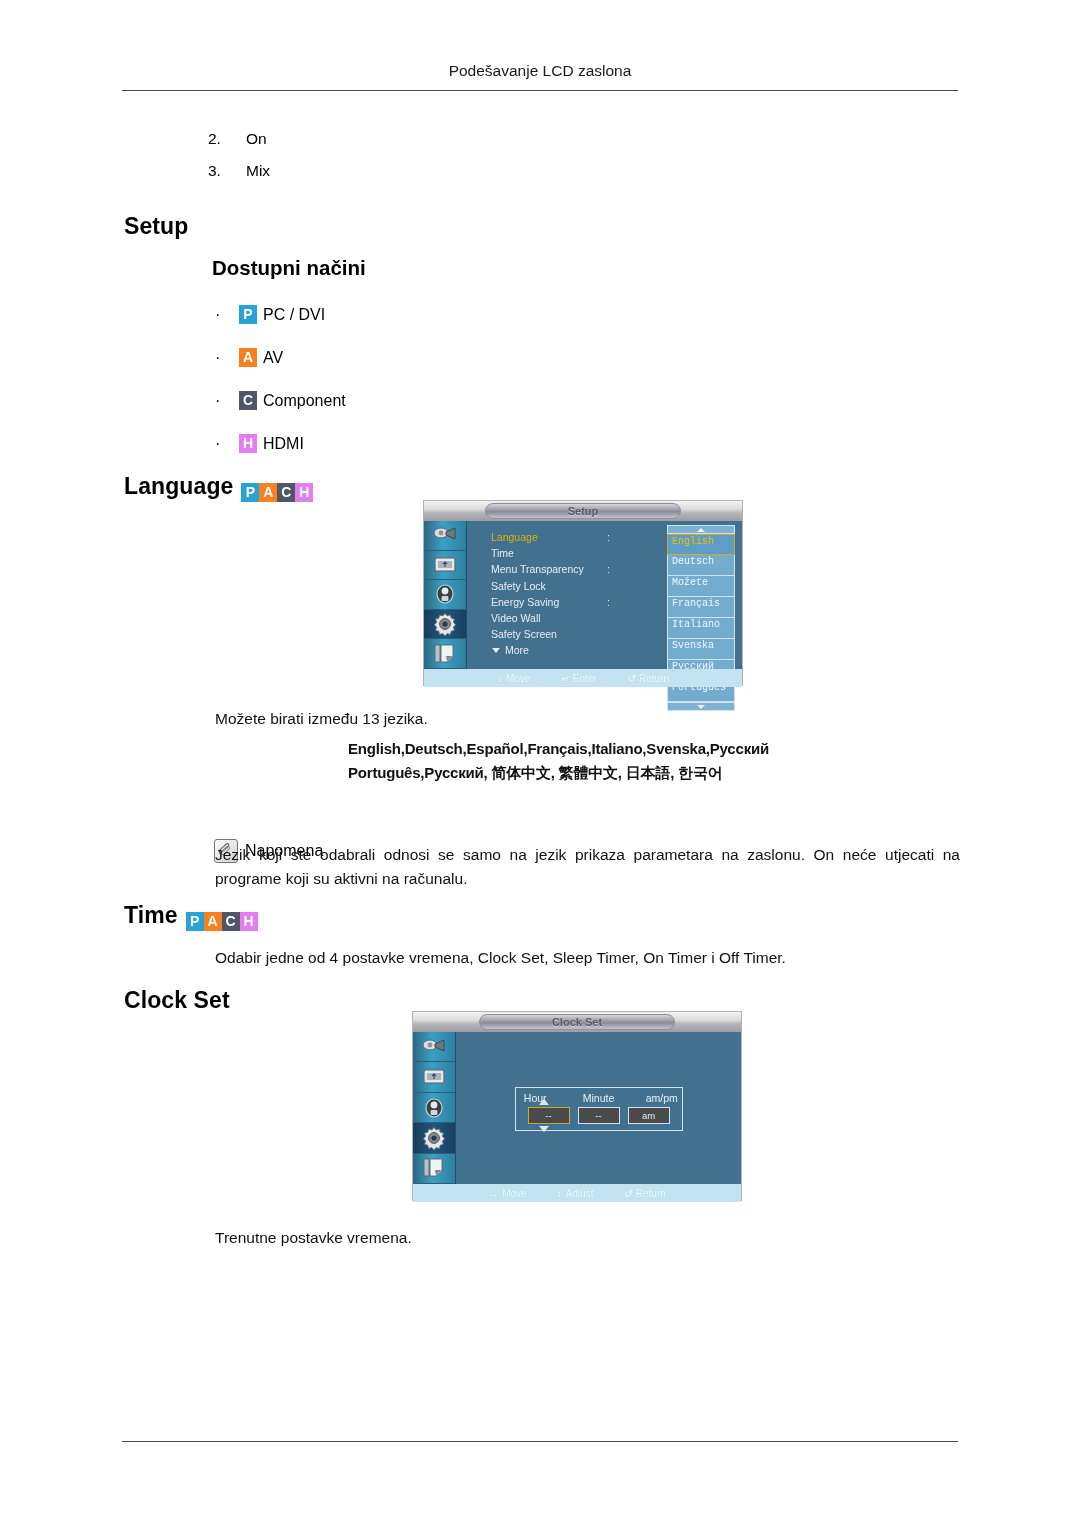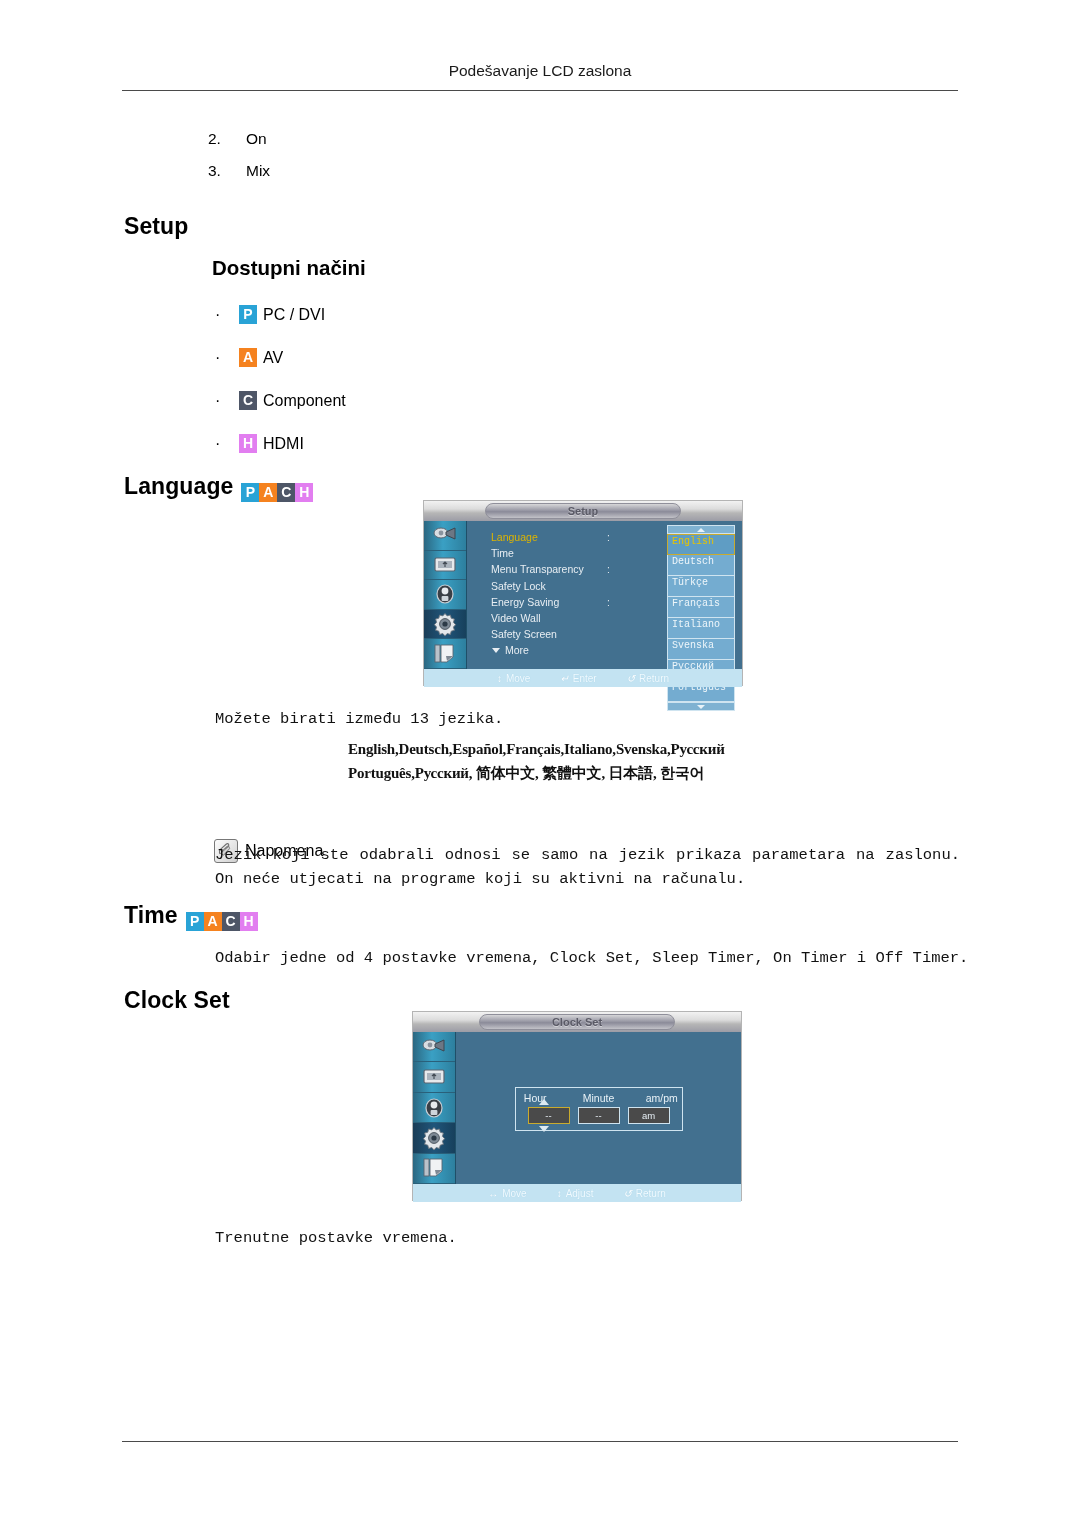--- a/index.html
+++ b/index.html
@@ -107,21 +107,20 @@
   }
   .modelist-row .badge { margin-right: 6px; }
 
   
   .para {
     position: absolute;
     left: 215px;
     font-size: 15.5px;
     line-height: 1.55;
     color: #111;
-    font-family: Liberation Mono, monospace;
   }
   .para-just { text-align: justify; }
 
   .langs {
     position: absolute;
     left: 348px;
     font-size: 15px;
     line-height: 1.6;
     font-weight: bold;
     color: #111;
@@ -452,21 +451,21 @@
         <div>:</div>
         <div>&nbsp;</div>
         <div>:</div>
         <div>&nbsp;</div>
         <div>:</div>
       </div>
       <div class="osd-dropdown">
         <div class="osd-dd-arrow up"></div>
         <div class="osd-dd-item sel">English</div>
         <div class="osd-dd-item">Deutsch</div>
-        <div class="osd-dd-item">Türkçe</div>
+        <div class="osd-dd-item">Možete</div>
         <div class="osd-dd-item">Français</div>
         <div class="osd-dd-item">Italiano</div>
         <div class="osd-dd-item">Svenska</div>
         <div class="osd-dd-item">Русский</div>
         <div class="osd-dd-item">Português</div>
         <div class="osd-dd-arrow down"></div>
       </div>
     </div>
   </div>
   <div class="osd-footer">
@@ -479,21 +478,21 @@
         <b style="font-weight:normal">Enter</b>
       </span>
     <span>
         <i class="gl">↺</i>
         <b style="font-weight:normal">Return</b>
       </span>
   </div>
 </div>
 
 <div class="para" style="top:707px;">Možete birati između 13 jezika.</div>
-<div class="langs" style="top:737px;font-family:Liberation Serif, serif;">
+<div class="langs" style="top:737px;">
   <div>English,Deutsch,Español,Français,Italiano,Svenska,Русский</div>
   <div>Português,Русский, 简体中文,  繁體中文, 日本語, 한국어</div>
 </div>
 
 <div class="note" style="top:839px;">
   <span class="note-icon">
     <svg width="17" height="17" viewBox="0 0 17 17">
       <path d="M4 13 C3 11 3.6 9 5.2 7.6 L10.4 3 C11.1 2.4 12 2.5 12.5 3.1 C13 3.8 12.9 4.6 12.2 5.2 L8.9 8" fill="none" stroke="#6f6f6f" stroke-width="1.1"></path>
       <path d="M6.4 13.6 C5.2 12.2 5.6 10.3 7 9.1 L11.8 4.9" fill="none" stroke="#8a8a8a" stroke-width="1.1"></path>
       <path d="M4.4 12.4 L12.8 5.2 L13.6 7.6 L7.6 14.2 Z" fill="#d4d4d4" stroke="#6f6f6f" stroke-width="0.9"></path>

